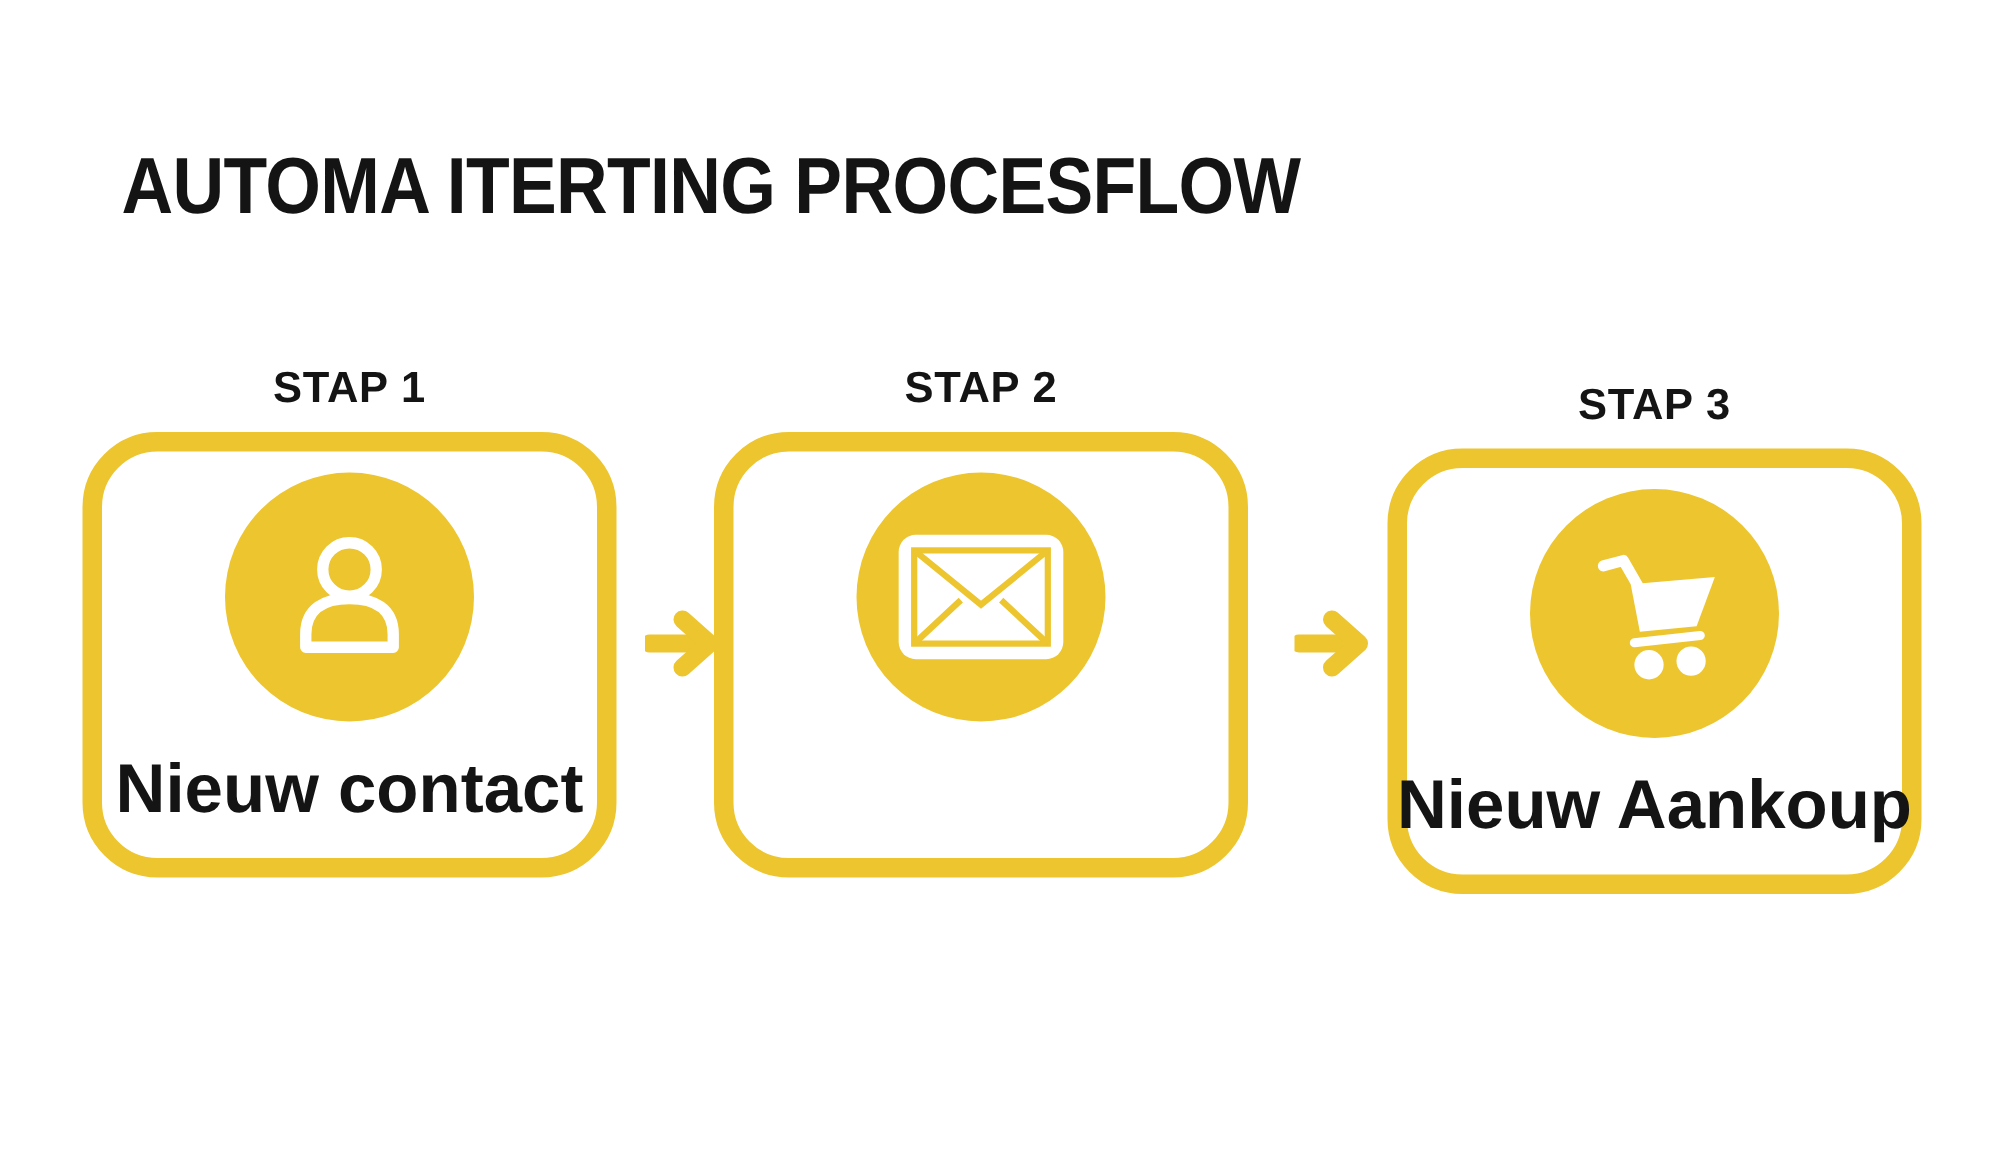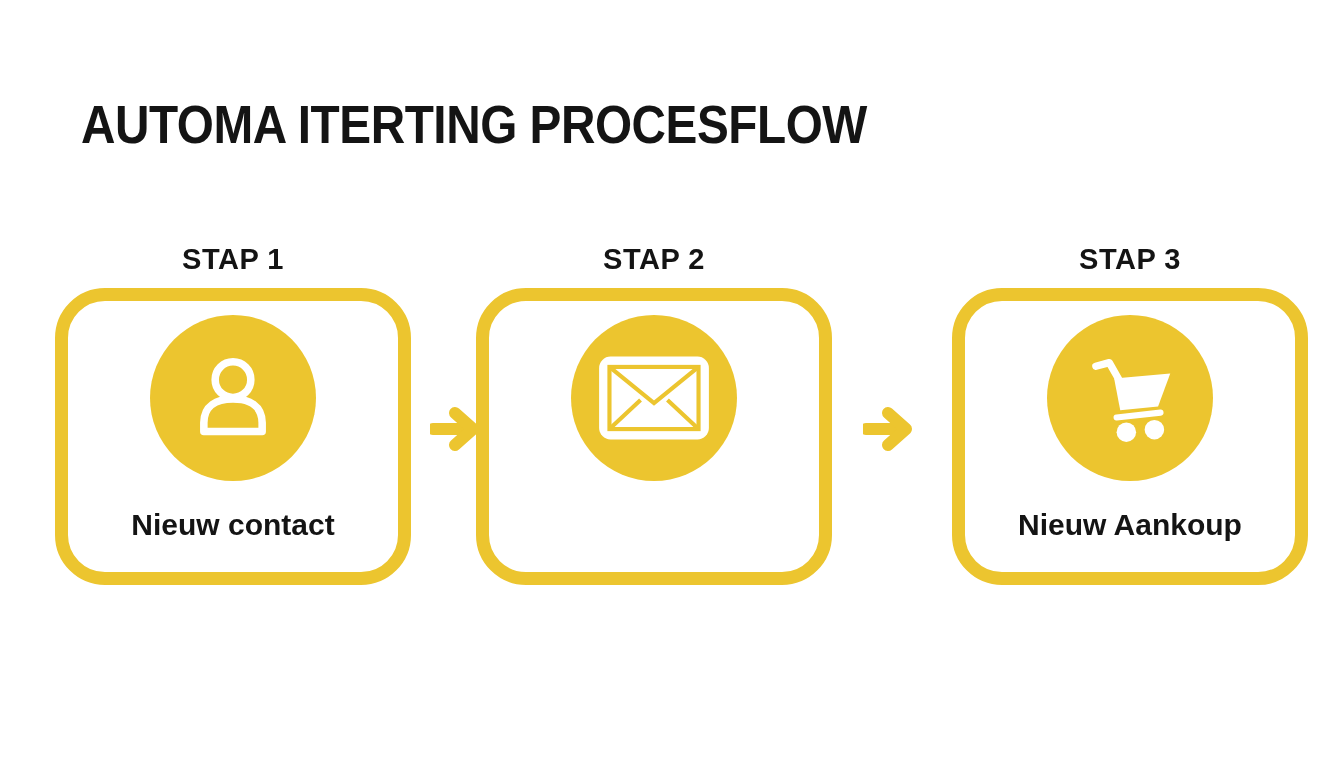--- a/index.html
+++ b/index.html
@@ -12,37 +12,37 @@
     position:relative;width:1344px;height:768px;background:var(--bg);
     overflow:hidden;font-family:"Liberation Sans",sans-serif;color:var(--text);padding-left:43px;
   }
   .title{
     position:absolute;left:81px;top:96px;margin:0;
     font-size:53px;line-height:58px;font-weight:700;color:var(--text);
     letter-spacing:-0.5px;white-space:nowrap;
     transform:scaleX(0.9);transform-origin:left top;
   }
   .col{position:absolute;top:240px;width:356px;}
-  .col1{left:55px;} .col2{left:476px;} .col3{left:952px;}
+  .col1{left:55px;} .col2{left:476px;} .col3{left:925px;margin-top:11px;}
   .step-title{
     text-align:center;font-size:29px;line-height:38px;font-weight:700;
     letter-spacing:0.5px;margin:0 0 10px 0;color:var(--text);
   }
   .card{
     box-sizing:border-box;width:356px;height:297px;background:#fff;
     border:13px solid var(--yellow);border-radius:50px;
     display:flex;flex-direction:column;align-items:center;
   }
   .circle{
     width:166px;height:166px;border-radius:50%;background:var(--yellow);
     margin-top:14px;display:flex;align-items:center;justify-content:center;
     flex:0 0 auto;
   }
   .card-label{
-    margin-top:24px;font-size:30px;line-height:40px;font-weight:700;
+    margin-top:24px;font-size:46px;line-height:40px;font-weight:700;
     color:var(--text);white-space:nowrap;
   }
   .arrow{position:absolute;top:404px;width:50px;height:50px;}
   .arrow1{left:430px;} .arrow2{left:863px;}
   svg{display:block;}
 </style>
 </head>
 <body>
 
 <div class="canvas">

